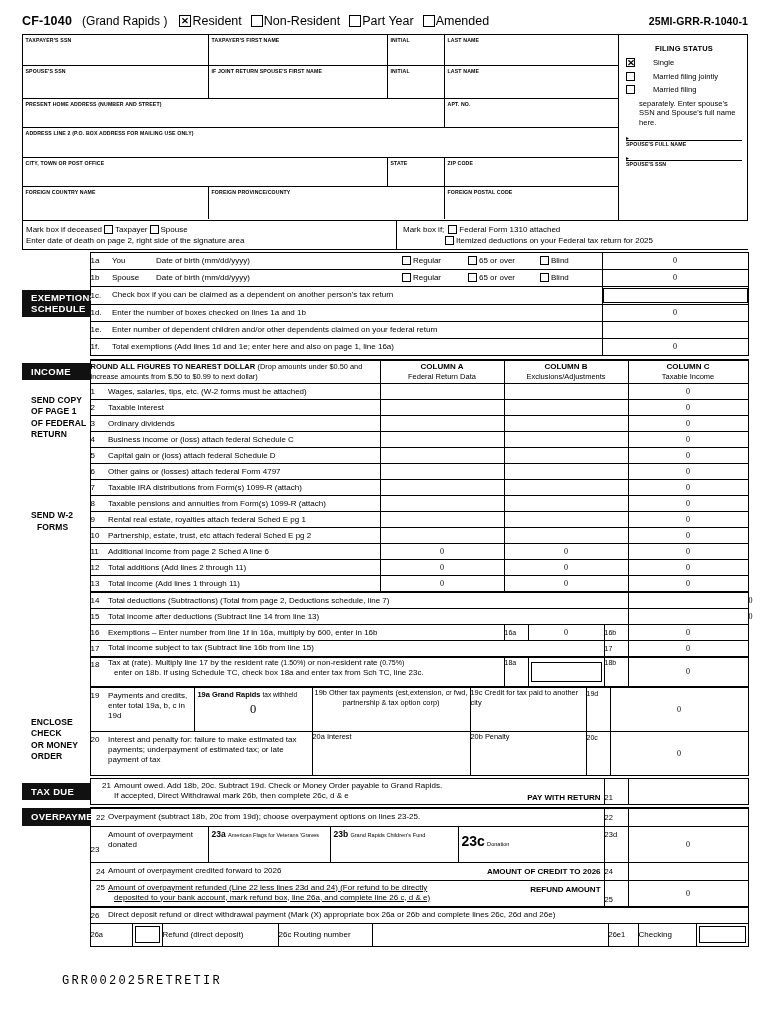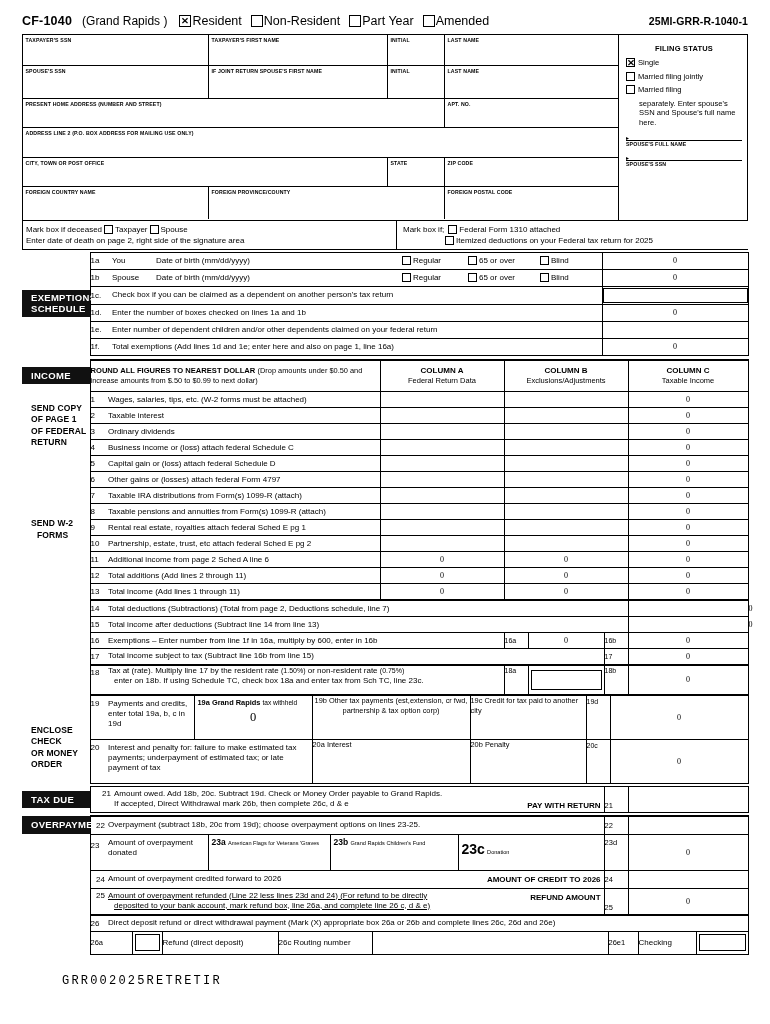--- a/index.html
+++ b/index.html
@@ -41,21 +41,21 @@
   .icell { border-right:1.2px solid #000; position:relative; }
   .icell:last-child { border-right:none; }
   .icell .caps { position:absolute; left:2.5px; top:1.5px; white-space:nowrap; }
 
   
   .fs {
     position:absolute; right:0; top:0; width:129px;
     border-left:1.2px solid #000; background:#fff; height:185px; padding:5px 5px 0 7px;
   }
   .fs-title { font-size:7.5px; font-weight:bold; text-align:center; letter-spacing:.2px; margin:4px 0 5px 0;}
-  .fs-opt { display:flex; font-size:7.6px; margin-bottom:4px; line-height:9.5px; align-items:flex-start; }
+  .fs-opt { display:flex; font-size:7.6px; margin-bottom:4px; line-height:9.5px; align-items:flex-start;gap:15px; }
   .fs-opt .cb { margin-right:3px; margin-top:0px; }
   .fs-cont { font-size:7.6px; line-height:9.5px; margin-left:13px; }
   .fs-line { margin-top:7px; }
   .fs-arrow { font-size:6px; }
   .fs-rule { border-bottom:1px solid #000; height:1px; margin-top:-1px; }
 
   
   .dec { display:flex; font-size:8px; }
   .dec-l { width:374px; border-right:1.2px solid #000; padding:2.5px 0 3px 3px; line-height:11px;}
   .dec-r { flex:1; padding:2.5px 0 3px 6px; line-height:11px; }
@@ -332,21 +332,21 @@
     <colgroup>
       <col style="width:68px">
         <col style="width:18px">
         <col style="width:272px">
       <col style="width:124px">
         <col style="width:124px">
         <col style="width:120px">
     </colgroup>
 
     <tbody>
-        <tr style="height:32px;">
+        <tr style="height:24px;">
       <td class="sidecell">
         <div class="sidetag">INCOME</div>
       </td>
       <td colspan="2" class="cellpad" style="border-top:2.2px solid #000;">
         <b class="bold" style="font-size:7.6px;">ROUND ALL FIGURES TO NEAREST DOLLAR</b>
         <span style="font-size:7.4px;">(Drop amounts under $0.50 and increase amounts from $.50 to $0.99 to next dollar)</span>
       </td>
       <td class="hdr-c" style="border-top:2.2px solid #000;">
         <b>COLUMN A</b><br>
         <span class="sub">Federal Return Data</span>
@@ -623,21 +623,21 @@
         <tr style="height:18px;">
       <td rowspan="4" class="sidecell" style="vertical-align:top;">
         <div class="sidetag">OVERPAYMENT</div>
       </td>
       <td class="ln nb-r thick-top" style="text-align:right; padding-right:3px;">22</td>
       <td class="lbl nb-l thick-top" colspan="4">Overpayment (subtract 18b, 20c from 19d); choose overpayment options on lines 23-25.</td>
       <td class="ln thick-top" style="font-size:7.5px;">22</td>
       <td class="amt thick-top"></td>
     </tr>
     <tr style="height:36px;">
-      <td class="ln nb-r" style="vertical-align:top; padding-top:6px;">23</td>
+      <td class="ln nb-r" style="vertical-align:top; padding-top:18px;">23</td>
       <td class="lbl nb-l" style="vertical-align:top; padding-top:3px;">Amount of overpayment donated</td>
       <td style="vertical-align:top; padding:2px 3px;">
         <span class="bold" style="font-size:8.5px;">23a</span>
         <span class="xsm" style="font-size:5.6px;">American Flags for Veterans 'Graves</span>
       </td>
       <td style="vertical-align:top; padding:2px 3px;">
         <span class="bold" style="font-size:8.5px;">23b</span>
         <span class="xsm" style="font-size:5.6px;">Grand Rapids Children's Fund</span>
       </td>
       <td style="vertical-align:top; padding:6px 3px 2px 3px;">

